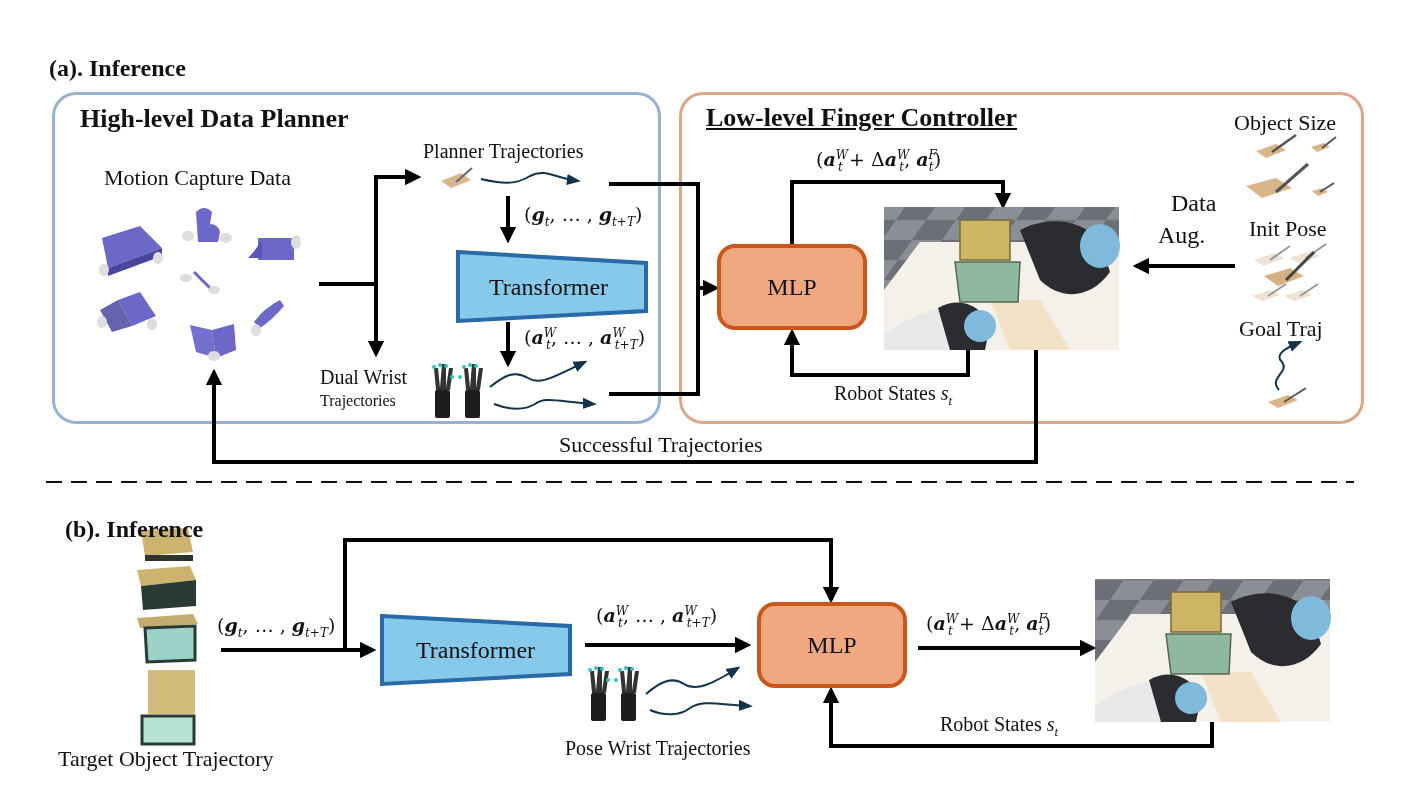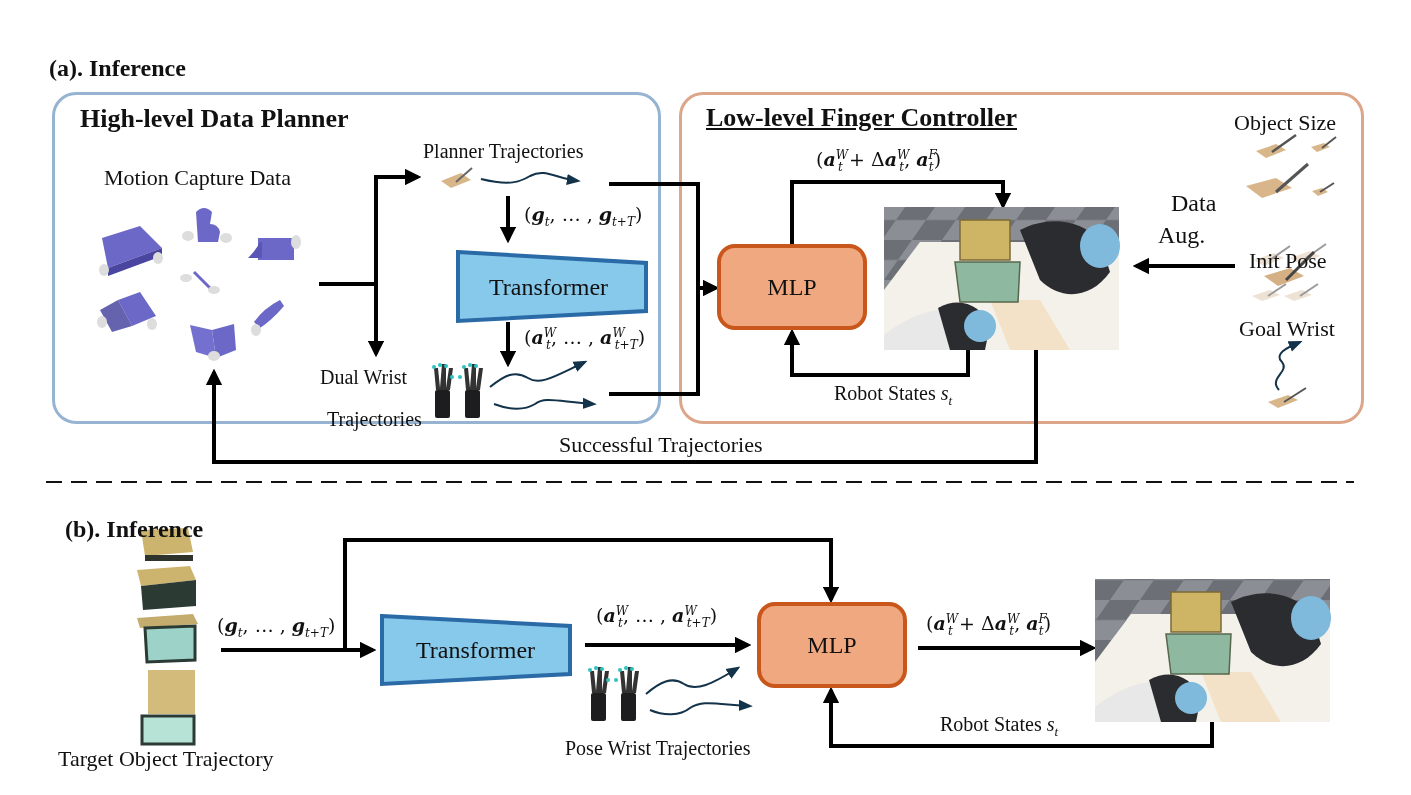--- a/index.html
+++ b/index.html
@@ -38,40 +38,40 @@
   <span class="plain">(</span><i>g</i><sub>t</sub><span class="plain">, … , </span><i>g</i><sub>t+T</sub><span class="plain">)</span>
 </div>
 
 <div class="trans-label" style="left:489px; top:274px;">Transformer</div>
 
 <div class="abs math" style="left:524px; top:326px;">
   <span class="plain">(</span><i>a</i><sup>W</sup><sub style="margin-left:-10px">t</sub><span class="plain">, … , </span><i>a</i><sup>W</sup><sub style="margin-left:-10px">t+T</sub><span class="plain">)</span>
 </div>
 
 <div class="abs label" style="left:320px; top:366px; font-size:20px;">Dual Wrist</div>
-<div class="abs label" style="left:320px; top:408px; font-size:20px;margin-left:7px;">Trajectories</div>
+<div class="abs label" style="left:320px; top:392px; font-size:16px;">Trajectories</div>
 
 <div class="abs math" style="left:816px; top:148px;">
   <span class="plain">(</span><i>a</i><sup>W</sup><sub style="margin-left:-10px">t</sub><span class="plain"> + Δ</span><i>a</i><sup>W</sup><sub style="margin-left:-10px">t</sub><span class="plain">, </span><i>a</i><sup>F</sup><sub style="margin-left:-8px">t</sub><span class="plain">)</span>
 </div>
 
 <div class="mlp" style="left:717px; top:244px; width:150px; height:86px;">
   <span>MLP</span>
 </div>
 
 <div class="abs label" style="left:834px; top:382px; font-size:20px;">
   <span>Robot States </span><i>s</i><sub style="font-size:13px; font-style:italic;">t</sub>
 </div>
 
 <div class="abs label" style="left:1158px; top:190px; font-size:24px;margin-left:13px;">Data</div>
 <div class="abs label" style="left:1158px; top:222px; font-size:24px;">Aug.</div>
 
 <div class="abs label" style="left:1234px; top:110px;">Object Size</div>
-<div class="abs label" style="left:1249px; top:216px;margin-top:32px;">Init Pose</div>
-<div class="abs label" style="left:1239px; top:316px;">Goal Wrist</div>
+<div class="abs label" style="left:1249px; top:216px;">Init Pose</div>
+<div class="abs label" style="left:1239px; top:316px;">Goal Traj</div>
 
 <div class="abs label" style="left:559px; top:432px;">Successful Trajectories</div>
 
 <div class="abs section-title" style="left:65px; top:495px;margin-top:21px;">(b). Inference</div>
 
 <div class="abs label" style="left:58px; top:746px;">Target Object Trajectory</div>
 
 <div class="abs math" style="left:217px; top:614px;">
   <span class="plain">(</span><i>g</i><sub>t</sub><span class="plain">, … , </span><i>g</i><sub>t+T</sub><span class="plain">)</span>
 </div>

